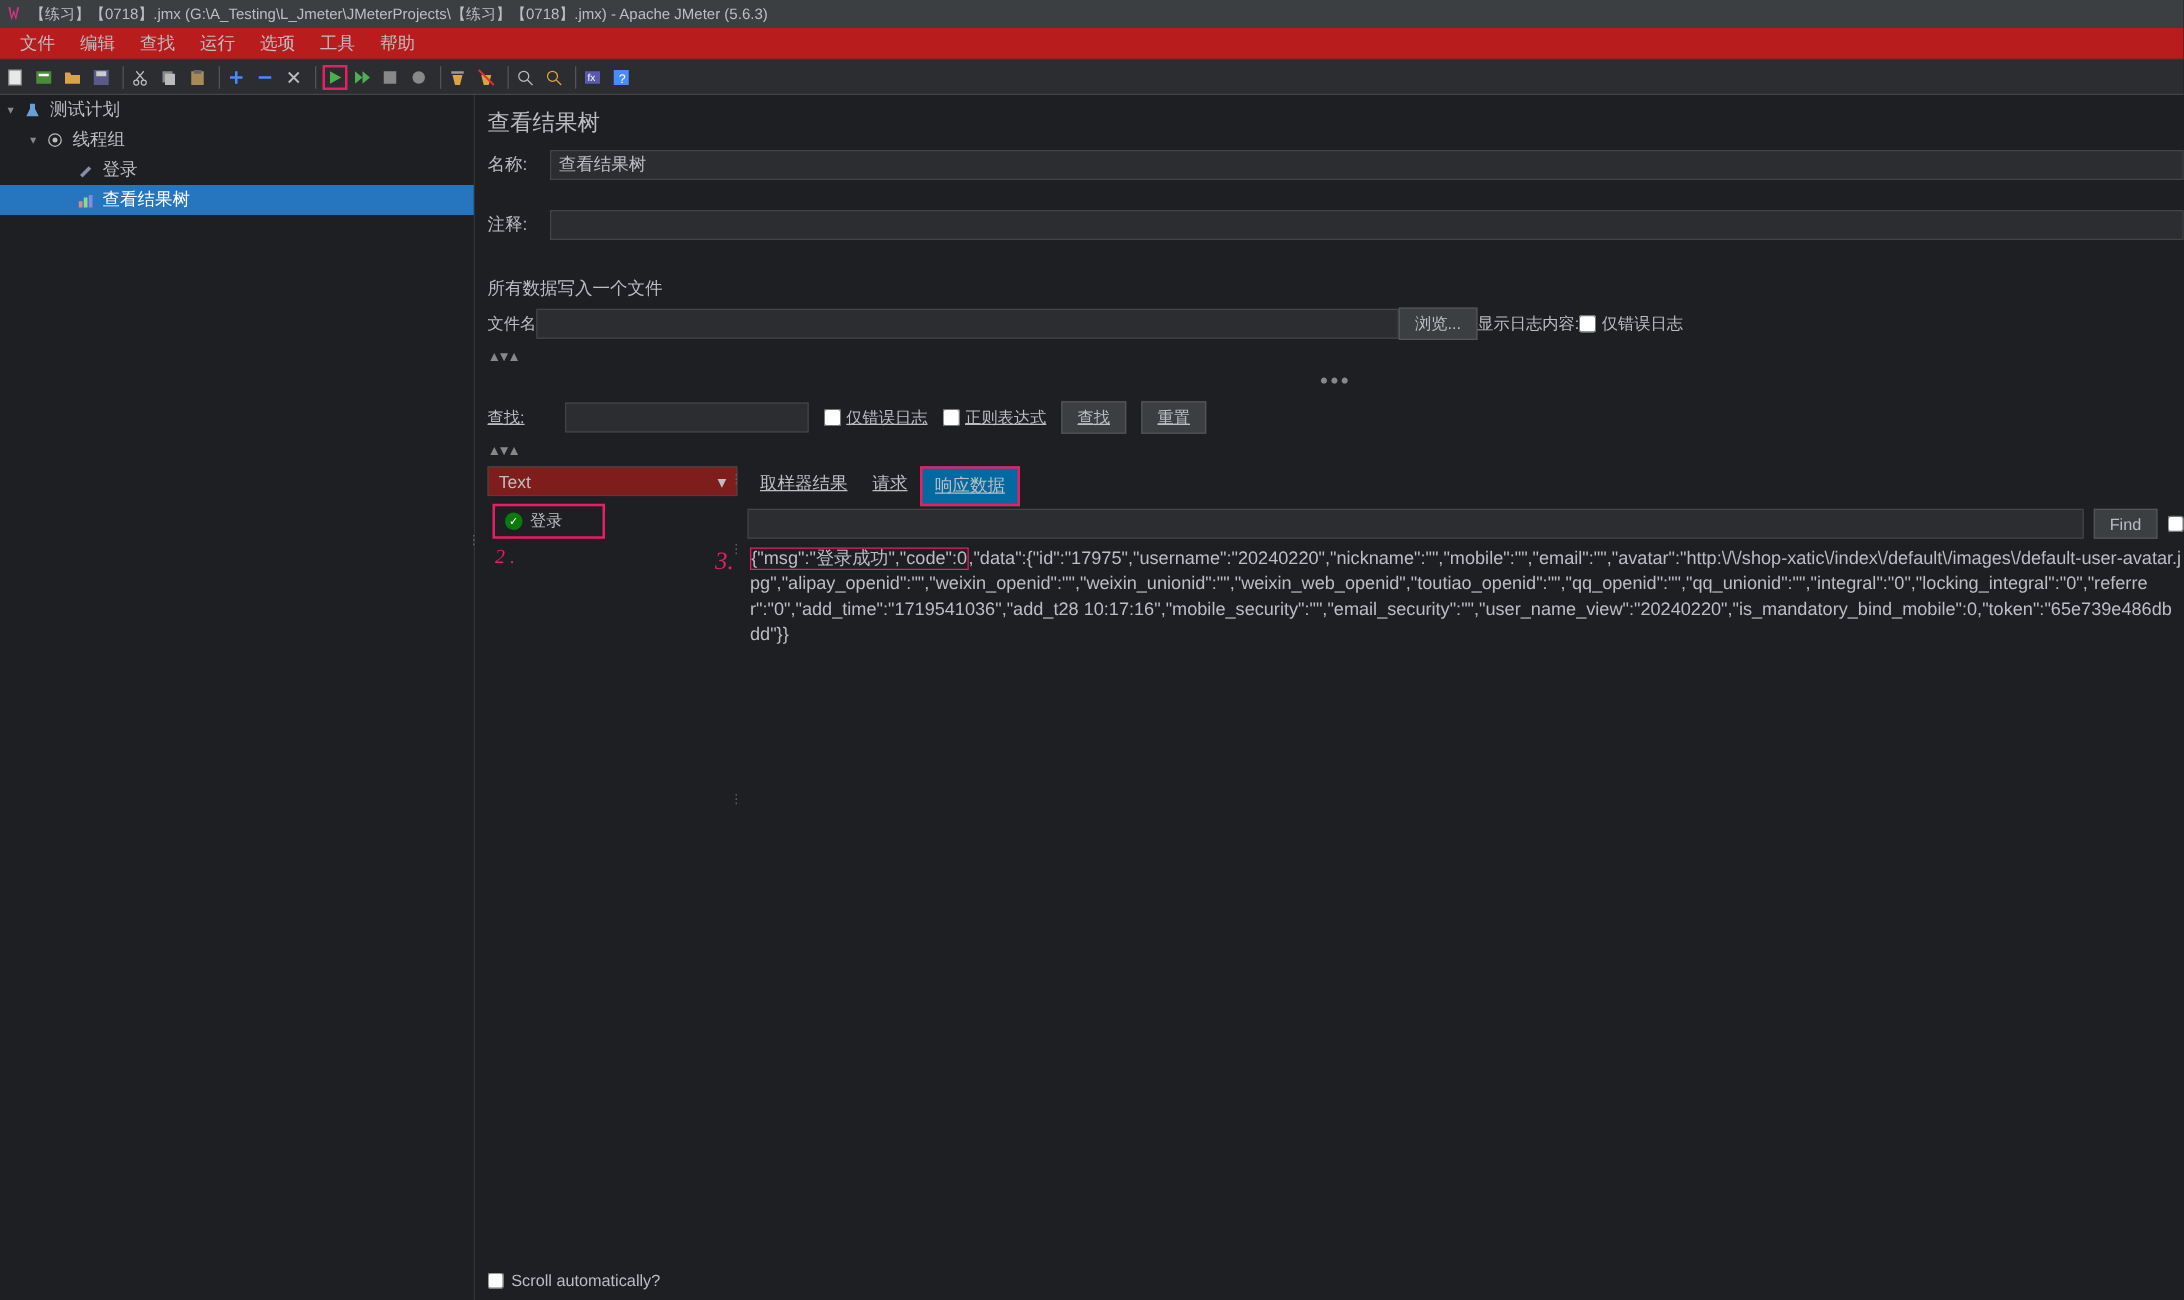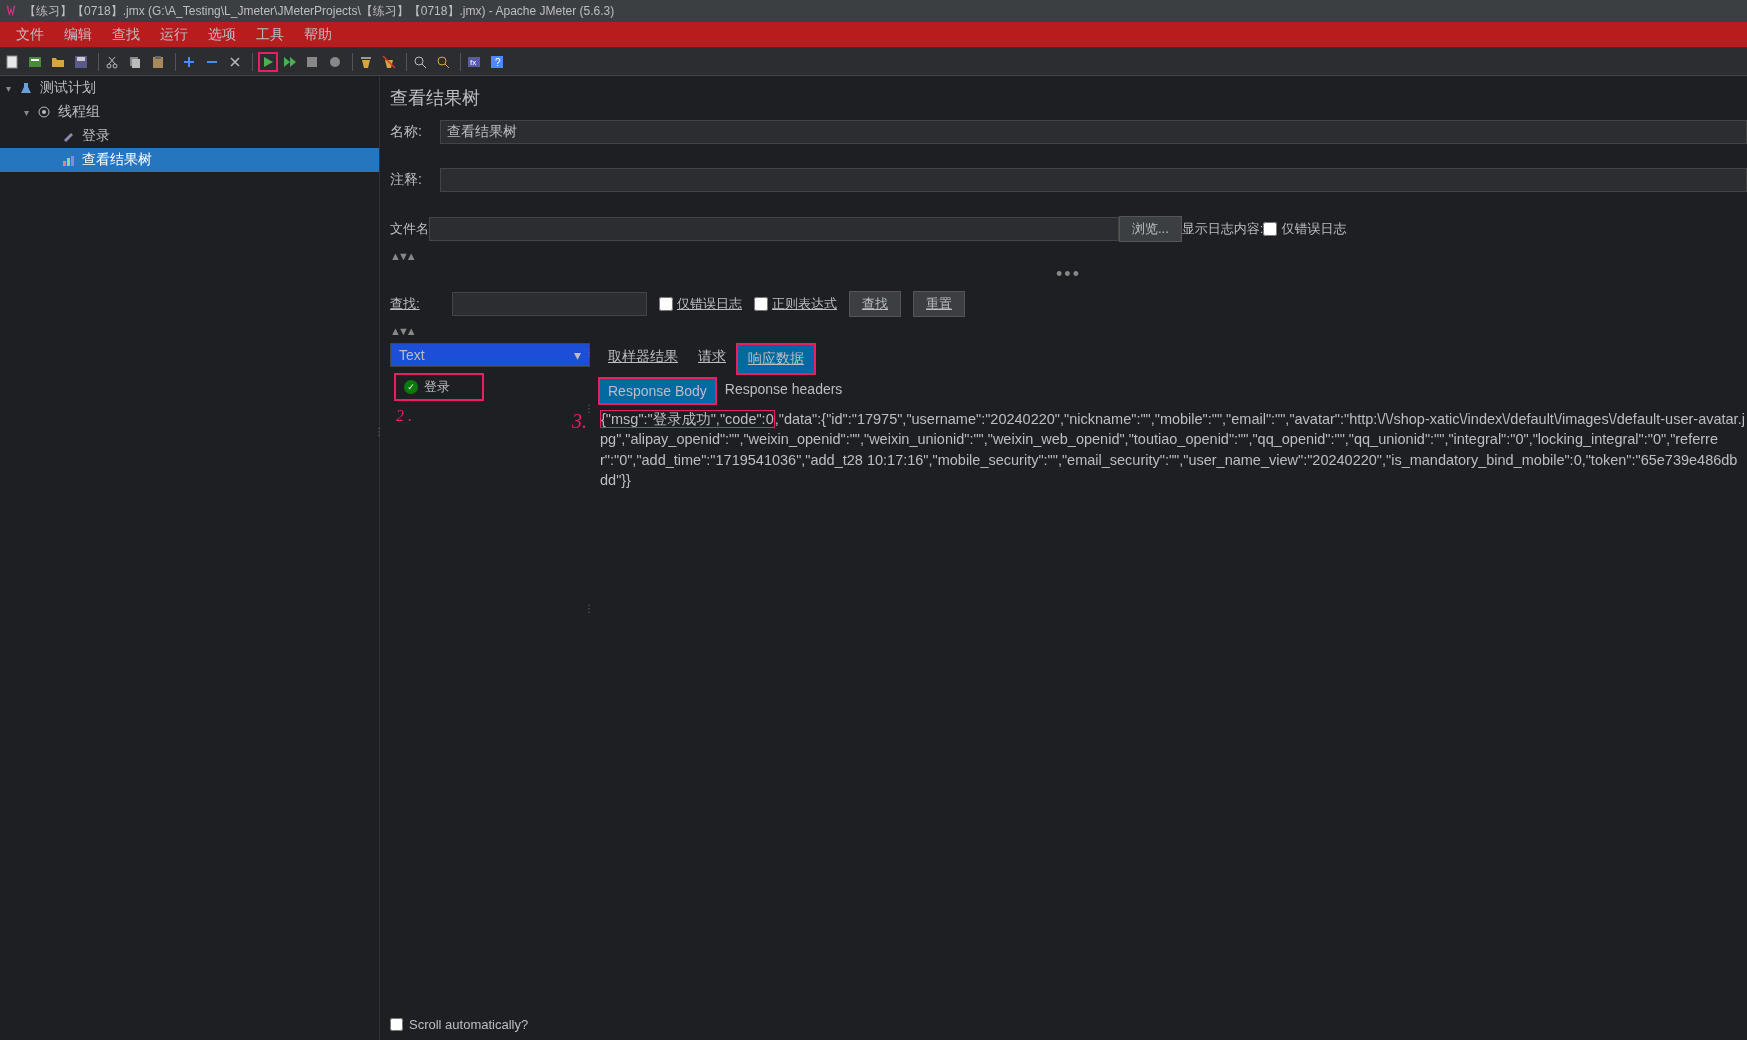--- a/index.html
+++ b/index.html
@@ -29,21 +29,21 @@
     .section-label { color: #bcbec4; padding: 6px 0; font-size: 14px; }
     .file-row { display: flex; align-items: center; margin-bottom: 6px; }
     .btn { background: #3c3f41; border: 1px solid #555; color: #bcbec4; padding: 3px 12px; cursor: pointer; font-size: 13px; }
     .chk { display: flex; align-items: center; gap: 4px; color: #bcbec4; font-size: 13px; }
     .chk input { width: 14px; height: 14px; background: #2b2d30; border: 1px solid #555; }
     .arrows { color: #888; font-size: 11px; letter-spacing: -3px; padding: 2px 0; }
     .dots-center { text-align: center; color: #888; font-size: 18px; letter-spacing: 2px; }
     .search-row { display: flex; align-items: center; gap: 12px; padding: 6px 0; text-decoration: underline; }
     .results-split { display: flex; flex: 1; margin-top: 4px; }
     .results-left { width: 200px; display: flex; flex-direction: column; }
-    .dropdown { background: #1d4ed8; border: 1px solid #444; color: #bcbec4; padding: 3px 8px; display: flex; justify-content: space-between; align-items: center; cursor: pointer; font-size: 14px; }
+    .dropdown { background: #7f1d1d; border: 1px solid #444; color: #bcbec4; padding: 3px 8px; display: flex; justify-content: space-between; align-items: center; cursor: pointer; font-size: 14px; }
     .sampler-list { flex: 1; background: #1e1f22; padding: 4px 0; }
     .sampler-item { display: flex; align-items: center; padding: 3px 8px; cursor: pointer; border: 2px solid #e91e63; margin: 2px 4px; width: 90px; }
     .sampler-icon { width: 14px; height: 14px; margin-right: 6px; border-radius: 50%; background: #0a7b0a; display: flex; align-items: center; justify-content: center; color: #fff; font-size: 9px; }
     .annotation { color: #e91e63; font-family: cursive; font-size: 16px; position: absolute; font-style: italic; }
     .results-right { flex: 1; display: flex; flex-direction: column; padding-left: 8px; position: relative; }
     .tabs-row { display: flex; gap: 0; margin-bottom: 2px; text-decoration: underline; }
     .tab { padding: 5px 10px; color: #bcbec4; cursor: pointer; font-size: 14px; }
     .tab.active { background: #0369a1; }
     .tab.highlight { border: 2px solid #e91e63; }
     .subtabs-row { display: flex; gap: 0; margin-bottom: 4px; }
@@ -246,20 +246,21 @@
   <div class="content-panel">
     <div class="panel-title">查看结果树</div>
     <div class="form-row">
       <span class="form-label">名称:</span>
       <input class="form-input" value="查看结果树" style="">
     </div>
     <div class="form-row">
       <span class="form-label">注释:</span>
       <input class="form-input" value="" style="">
     </div>
+    <div class="section-label">所有数据写入一个文件</div>
     <div class="file-row">
       <span>文件名</span>
       <input class="form-input" style="max-width: 690px;">
       <button class="btn">浏览...</button>
       <span>显示日志内容:</span>
       <label class="chk">
           <input type="checkbox" style="">
           <span>仅错误日志</span>
         </label>
     </div>
@@ -301,25 +302,26 @@
         </div>
       </div>
 
       <div class="results-right">
         <span class="splitter-handle" style="left:-6px; top:4px;">⋮</span>
         <div class="tabs-row">
           <div class="tab">取样器结果</div>
           <div class="tab">请求</div>
           <div class="tab active highlight">响应数据</div>
         </div>
-        <div class="subtabs-row">
-          <div class="tab active highlight" style="padding:4px 8px;">Response Body</div>
-          <div class="tab" style="padding:4px 8px;">Response headers</div>
-        </div>
         <span class="splitter-handle" style="left:-6px; top:60px;">⋮</span>
+        <div class="find-row">
+          <input class="find-input" style="">
+          <button class="btn">Find</button>
+          <input type="checkbox" style="">
+        </div>
         <div class="response-body">
           <span class="annotation" style="left:-26px; top:-2px; font-size:20px;">3.</span>
           <span class="response-highlight">{"msg":"登录成功","code":0</span><span>,"data":{"id":"17975","username":"20240220","nickname":"","mobile":"","email":"","avatar":"http:\/\/shop-xatic\/index\/default\/images\/default-user-avatar.jpg","alipay_openid":"","weixin_openid":"","weixin_unionid":"","weixin_web_openid","toutiao_openid":"","qq_openid":"","qq_unionid":"","integral":"0","locking_integral":"0","referrer":"0","add_time":"1719541036","add_t28 10:17:16","mobile_security":"","email_security":"","user_name_view":"20240220","is_mandatory_bind_mobile":0,"token":"65e739e486dbdd"}}</span>
         </div>
         <span class="splitter-handle" style="left:-6px; top:260px;">⋮</span>
       </div>
     </div>
   </div>
 </div>
 

